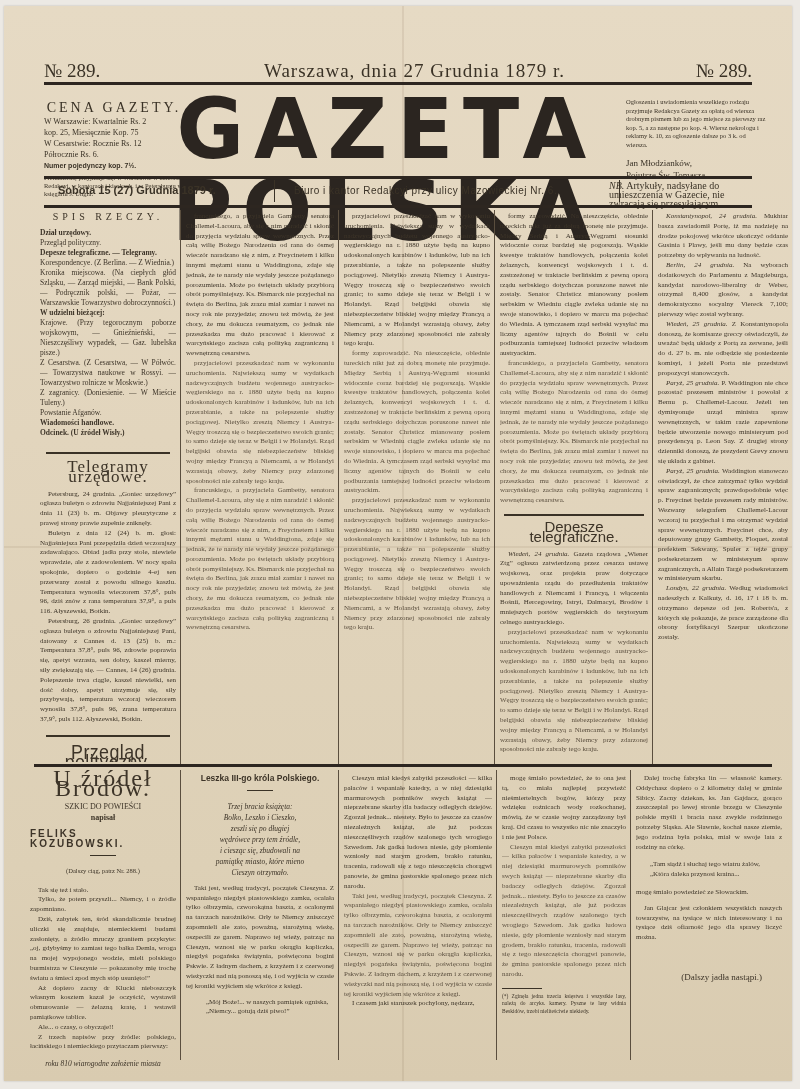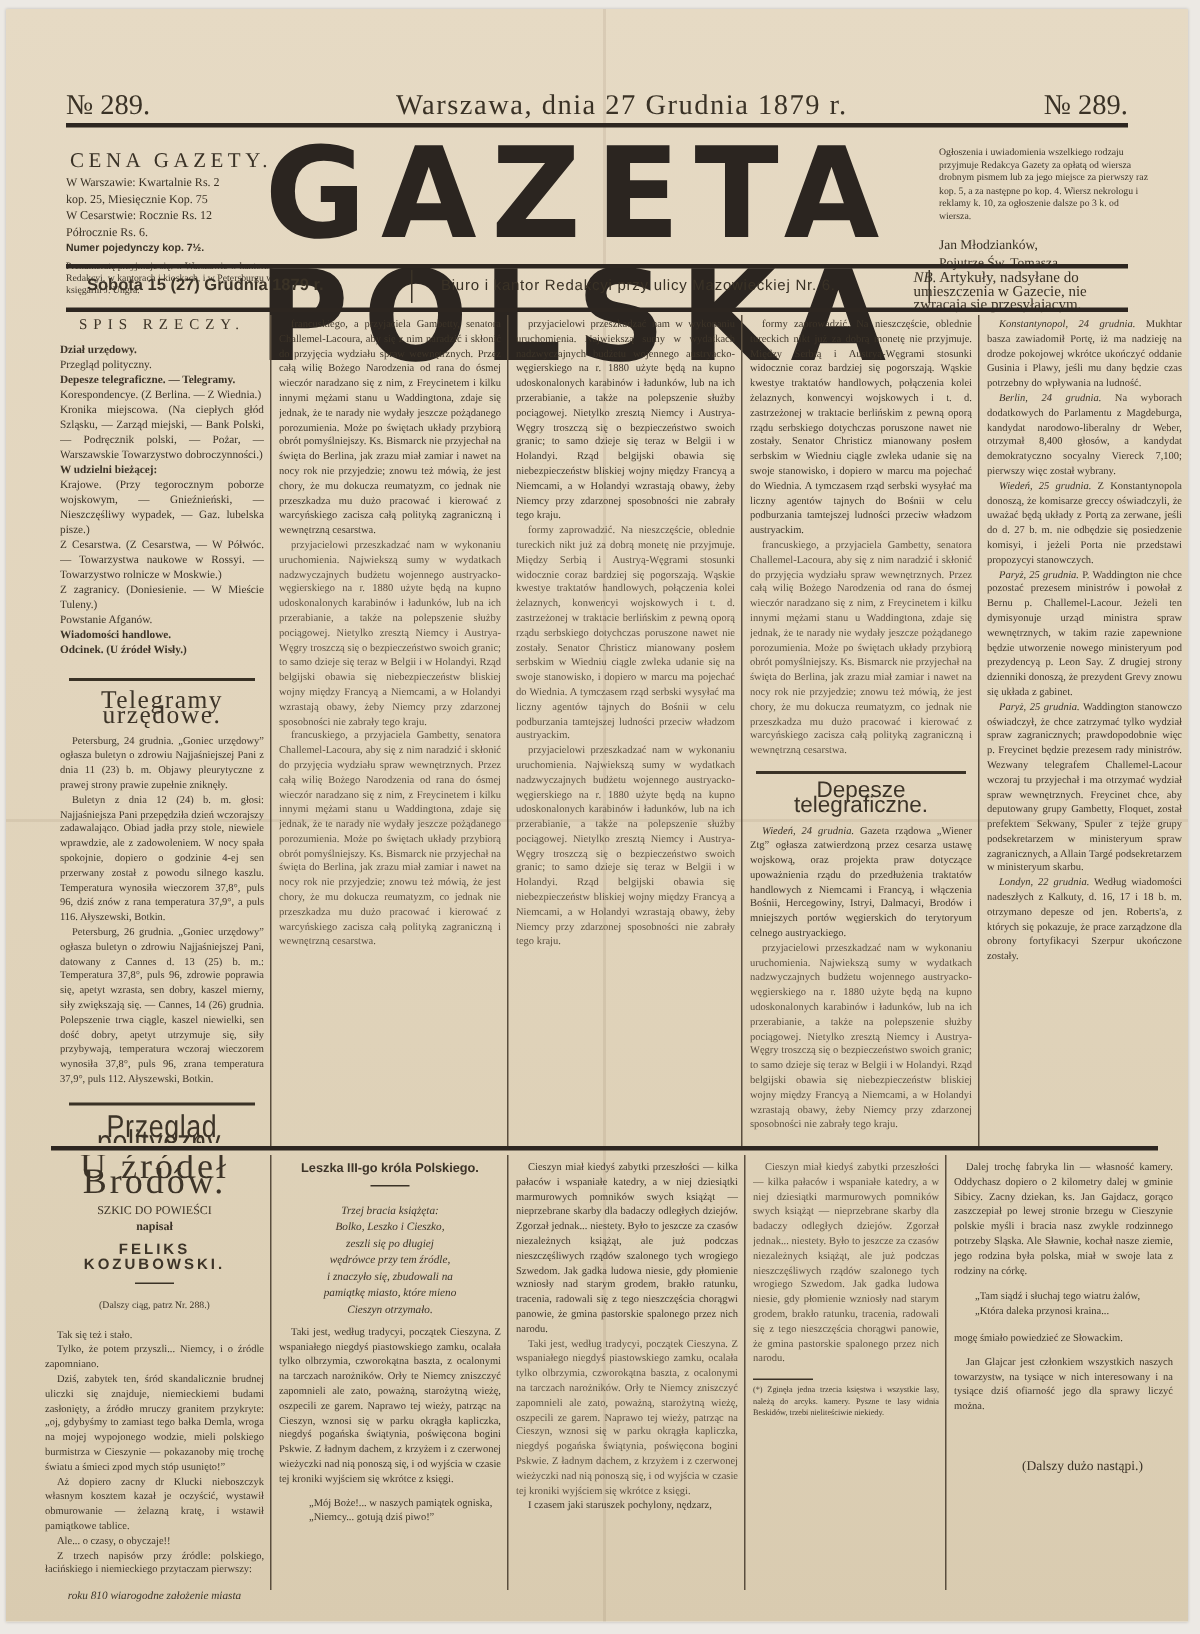--- a/index.html
+++ b/index.html
@@ -54,21 +54,21 @@
   .toc .h { text-align:center; letter-spacing:4px; font-size:10px; margin-bottom:6px; }
   .toc .b { font-weight:bold; }
   .big-head {
     text-align:center; font-family:"Liberation Sans", sans-serif;
     font-size:21px; transform:scaleX(.85); margin:10px 0 6px; letter-spacing:.5px;
   }
   .small-rule { width:26px; height:1px; background:#3a3226; margin:6px auto 10px; }
   .depesze { text-align:center; font-family:"Liberation Sans", sans-serif; font-size:15px; margin:6px 0 8px; }
   .novel-title { text-align:center; font-size:24px; letter-spacing:2px; margin:4px 0 8px; }
   .novel-sub { text-align:center; font-size:8px; margin:2px 0; }
-  .novel-author { text-align:center; font-family:"Liberation Sans", sans-serif; font-weight:bold; letter-spacing:2px; font-size:10px; margin:6px 0; }
+  .novel-author { text-align:left; font-family:"Liberation Sans", sans-serif; font-weight:bold; letter-spacing:2px; font-size:10px; margin:6px 0; }
   .italic-center { text-align:center; font-style:italic; font-size:7.5px; line-height:11px; margin:6px 0; }
   .continue { text-align:right; font-size:9px; margin-top:30px; padding-right:20px; }
   .filler { color:#5a4e3e; }
 </style>
 </head>
 <body>
 
 <div class="paper">
   <div class="fold-v"></div>
   <div class="fold-h"></div>
@@ -199,46 +199,47 @@
   </div>
 
   <div class="col" style="left:182px; top:768px; width:148px; height:290px;">
     <div style="text-align:center;font-family:'Liberation Sans',sans-serif;font-weight:bold;font-size:8.5px;">Leszka III-go króla Polskiego.</div>
     <div class="small-rule"></div>
     <div class="italic-center">
       <div>Trzej bracia książęta:</div>
       <div>Bolko, Leszko i Cieszko,</div>
       <div>zeszli się po długiej</div>
       <div>wędrówce przy tem źródle,</div>
-      <div>i znaczyło się, zbudowali na</div>
+      <div>i ciesząc się, zbudowali na</div>
       <div>pamiątkę miasto, które mieno</div>
       <div>Cieszyn otrzymało.</div>
     </div>
     <p>Taki jest, według tradycyi, początek Cieszyna. Z wspaniałego niegdyś piastowskiego zamku, ocalała tylko olbrzymia, czworokątna baszta, z ocalonymi na tarczach narożników. Orły te Niemcy zniszczyć zapomnieli ale zato, poważną, starożytną wieżę, oszpecili ze garem. Naprawo tej wieży, patrząc na Cieszyn, wznosi się w parku okrągła kapliczka, niegdyś pogańska świątynia, poświęcona bogini Pskwie. Z ładnym dachem, z krzyżem i z czerwonej wieżyczki nad nią ponoszą się, i od wyjścia w czasie tej kroniki wyjściem się wkrótce z księgi.</p>
     <div style="margin-top:6px; padding-left:20px;">
       <div>„Mój Boże!... w naszych pamiątek ogniska,</div>
       <div>„Niemcy... gotują dziś piwo!”</div>
     </div>
   </div>
 
   <div class="col" style="left:340px; top:768px; width:148px; height:290px;">
     <p>Cieszyn miał kiedyś zabytki przeszłości — kilka pałaców i wspaniałe katedry, a w niej dziesiątki marmurowych pomników swych książąt — nieprzebrane skarby dla badaczy odległych dziejów. Zgorzał jednak... niestety. Było to jeszcze za czasów niezależnych książąt, ale już podczas nieszczęśliwych rządów szalonego tych wrogiego Szwedom. Jak gadka ludowa niesie, gdy płomienie wzniosły nad starym grodem, brakło ratunku, tracenia, radowali się z tego nieszczęścia chorągwi panowie, że gmina pastorskie spalonego przez nich narodu.</p>
     <p class="filler">Taki jest, według tradycyi, początek Cieszyna. Z wspaniałego niegdyś piastowskiego zamku, ocalała tylko olbrzymia, czworokątna baszta, z ocalonymi na tarczach narożników. Orły te Niemcy zniszczyć zapomnieli ale zato, poważną, starożytną wieżę, oszpecili ze garem. Naprawo tej wieży, patrząc na Cieszyn, wznosi się w parku okrągła kapliczka, niegdyś pogańska świątynia, poświęcona bogini Pskwie. Z ładnym dachem, z krzyżem i z czerwonej wieżyczki nad nią ponoszą się, i od wyjścia w czasie tej kroniki wyjściem się wkrótce z księgi.</p>
     <p>I czasem jaki staruszek pochylony, nędzarz,</p>
   </div>
 
   <div class="col" style="left:498px; top:768px; width:124px; height:290px;">
+    <p>mogę śmiało powiedzieć, że to ona jest tą, co miała najlepiej przywieźć nieśmiertelnych bogów, którzy przy wdzięku rożnicach wody rozkochanej, mówią, że w czasie wojny zarządzony był kraj. Od czasu to wszystko nic nie znaczyło i nie jest Polsce.</p>
     <p class="filler">Cieszyn miał kiedyś zabytki przeszłości — kilka pałaców i wspaniałe katedry, a w niej dziesiątki marmurowych pomników swych książąt — nieprzebrane skarby dla badaczy odległych dziejów. Zgorzał jednak... niestety. Było to jeszcze za czasów niezależnych książąt, ale już podczas nieszczęśliwych rządów szalonego tych wrogiego Szwedom. Jak gadka ludowa niesie, gdy płomienie wzniosły nad starym grodem, brakło ratunku, tracenia, radowali się z tego nieszczęścia chorągwi panowie, że gmina pastorskie spalonego przez nich narodu.</p>
     <div style="width:40px;height:1px;background:#3a3226;margin:8px 0 4px;"></div>
     <div style="font-size:5.5px;line-height:7.5px;">(*) Zginęła jedna trzecia księstwa i wszystkie lasy, należą do arcyks. kamery. Pyszne te lasy widnia Beskidów, trzebi nieliteściwie niekiedy.</div>
   </div>
 
   <div class="col" style="left:632px; top:768px; width:146px; height:290px;">
     <p>Dalej trochę fabryka lin — własność kamery. Oddychasz dopiero o 2 kilometry dalej w gminie Sibicy. Zacny dziekan, ks. Jan Gajdacz, gorąco zaszczepiał po lewej stronie brzegu w Cieszynie polskie myśli i bracia nasz zwykle rodzinnego potrzeby Sląska. Ale Sławnie, kochał nasze ziemie, jego rodzina była polska, miał w swoje lata z rodziny na córkę.</p>
     <div style="margin:8px 0 8px 14px;">
       <div>„Tam siądź i słuchaj tego wiatru żalów,</div>
       <div>„Która daleka przynosi kraina...</div>
     </div>
     <p style="text-indent:0;">mogę śmiało powiedzieć ze Słowackim.</p>
     <p style="margin-top:6px;">Jan Glajcar jest członkiem wszystkich naszych towarzystw, na tysiące w nich interesowany i na tysiące dziś ofiarność jego dla sprawy liczyć można.</p>
-    <div class="continue">(Dalszy dużo nastąpi.)</div>
+    <div class="continue">(Dalszy jadła nastąpi.)</div>
   </div>
 </div>
 
 </body></html>

